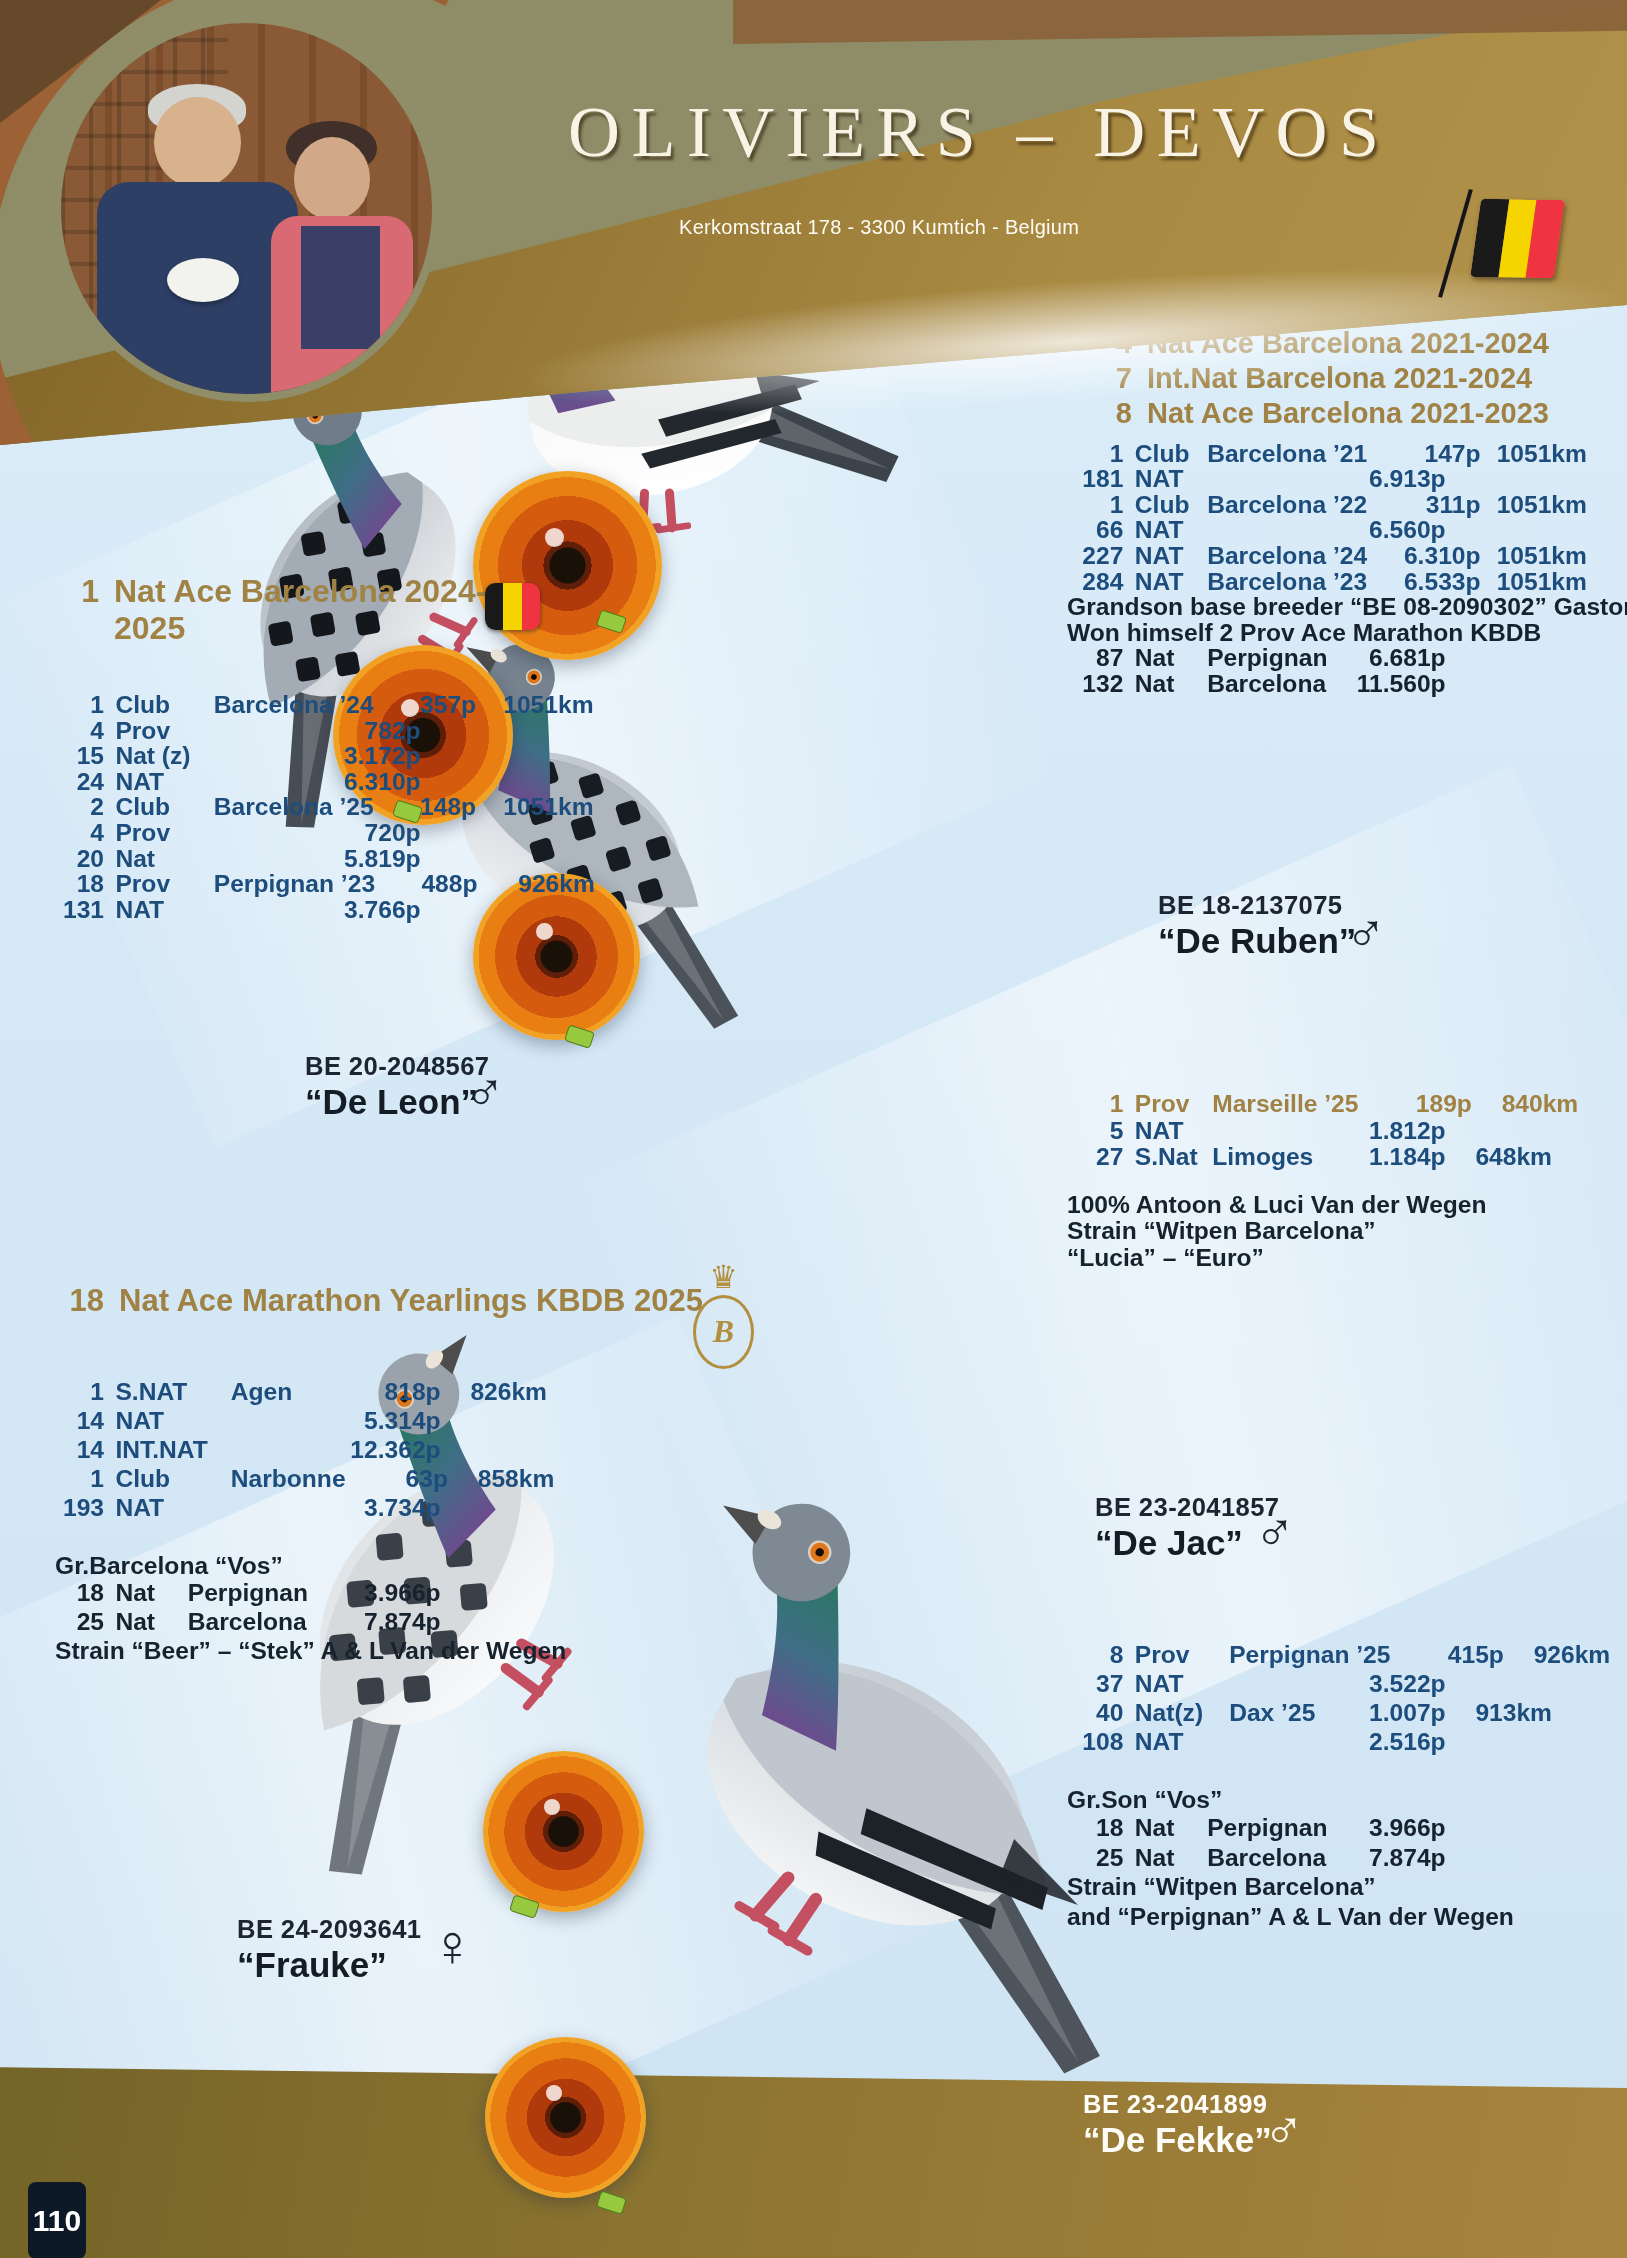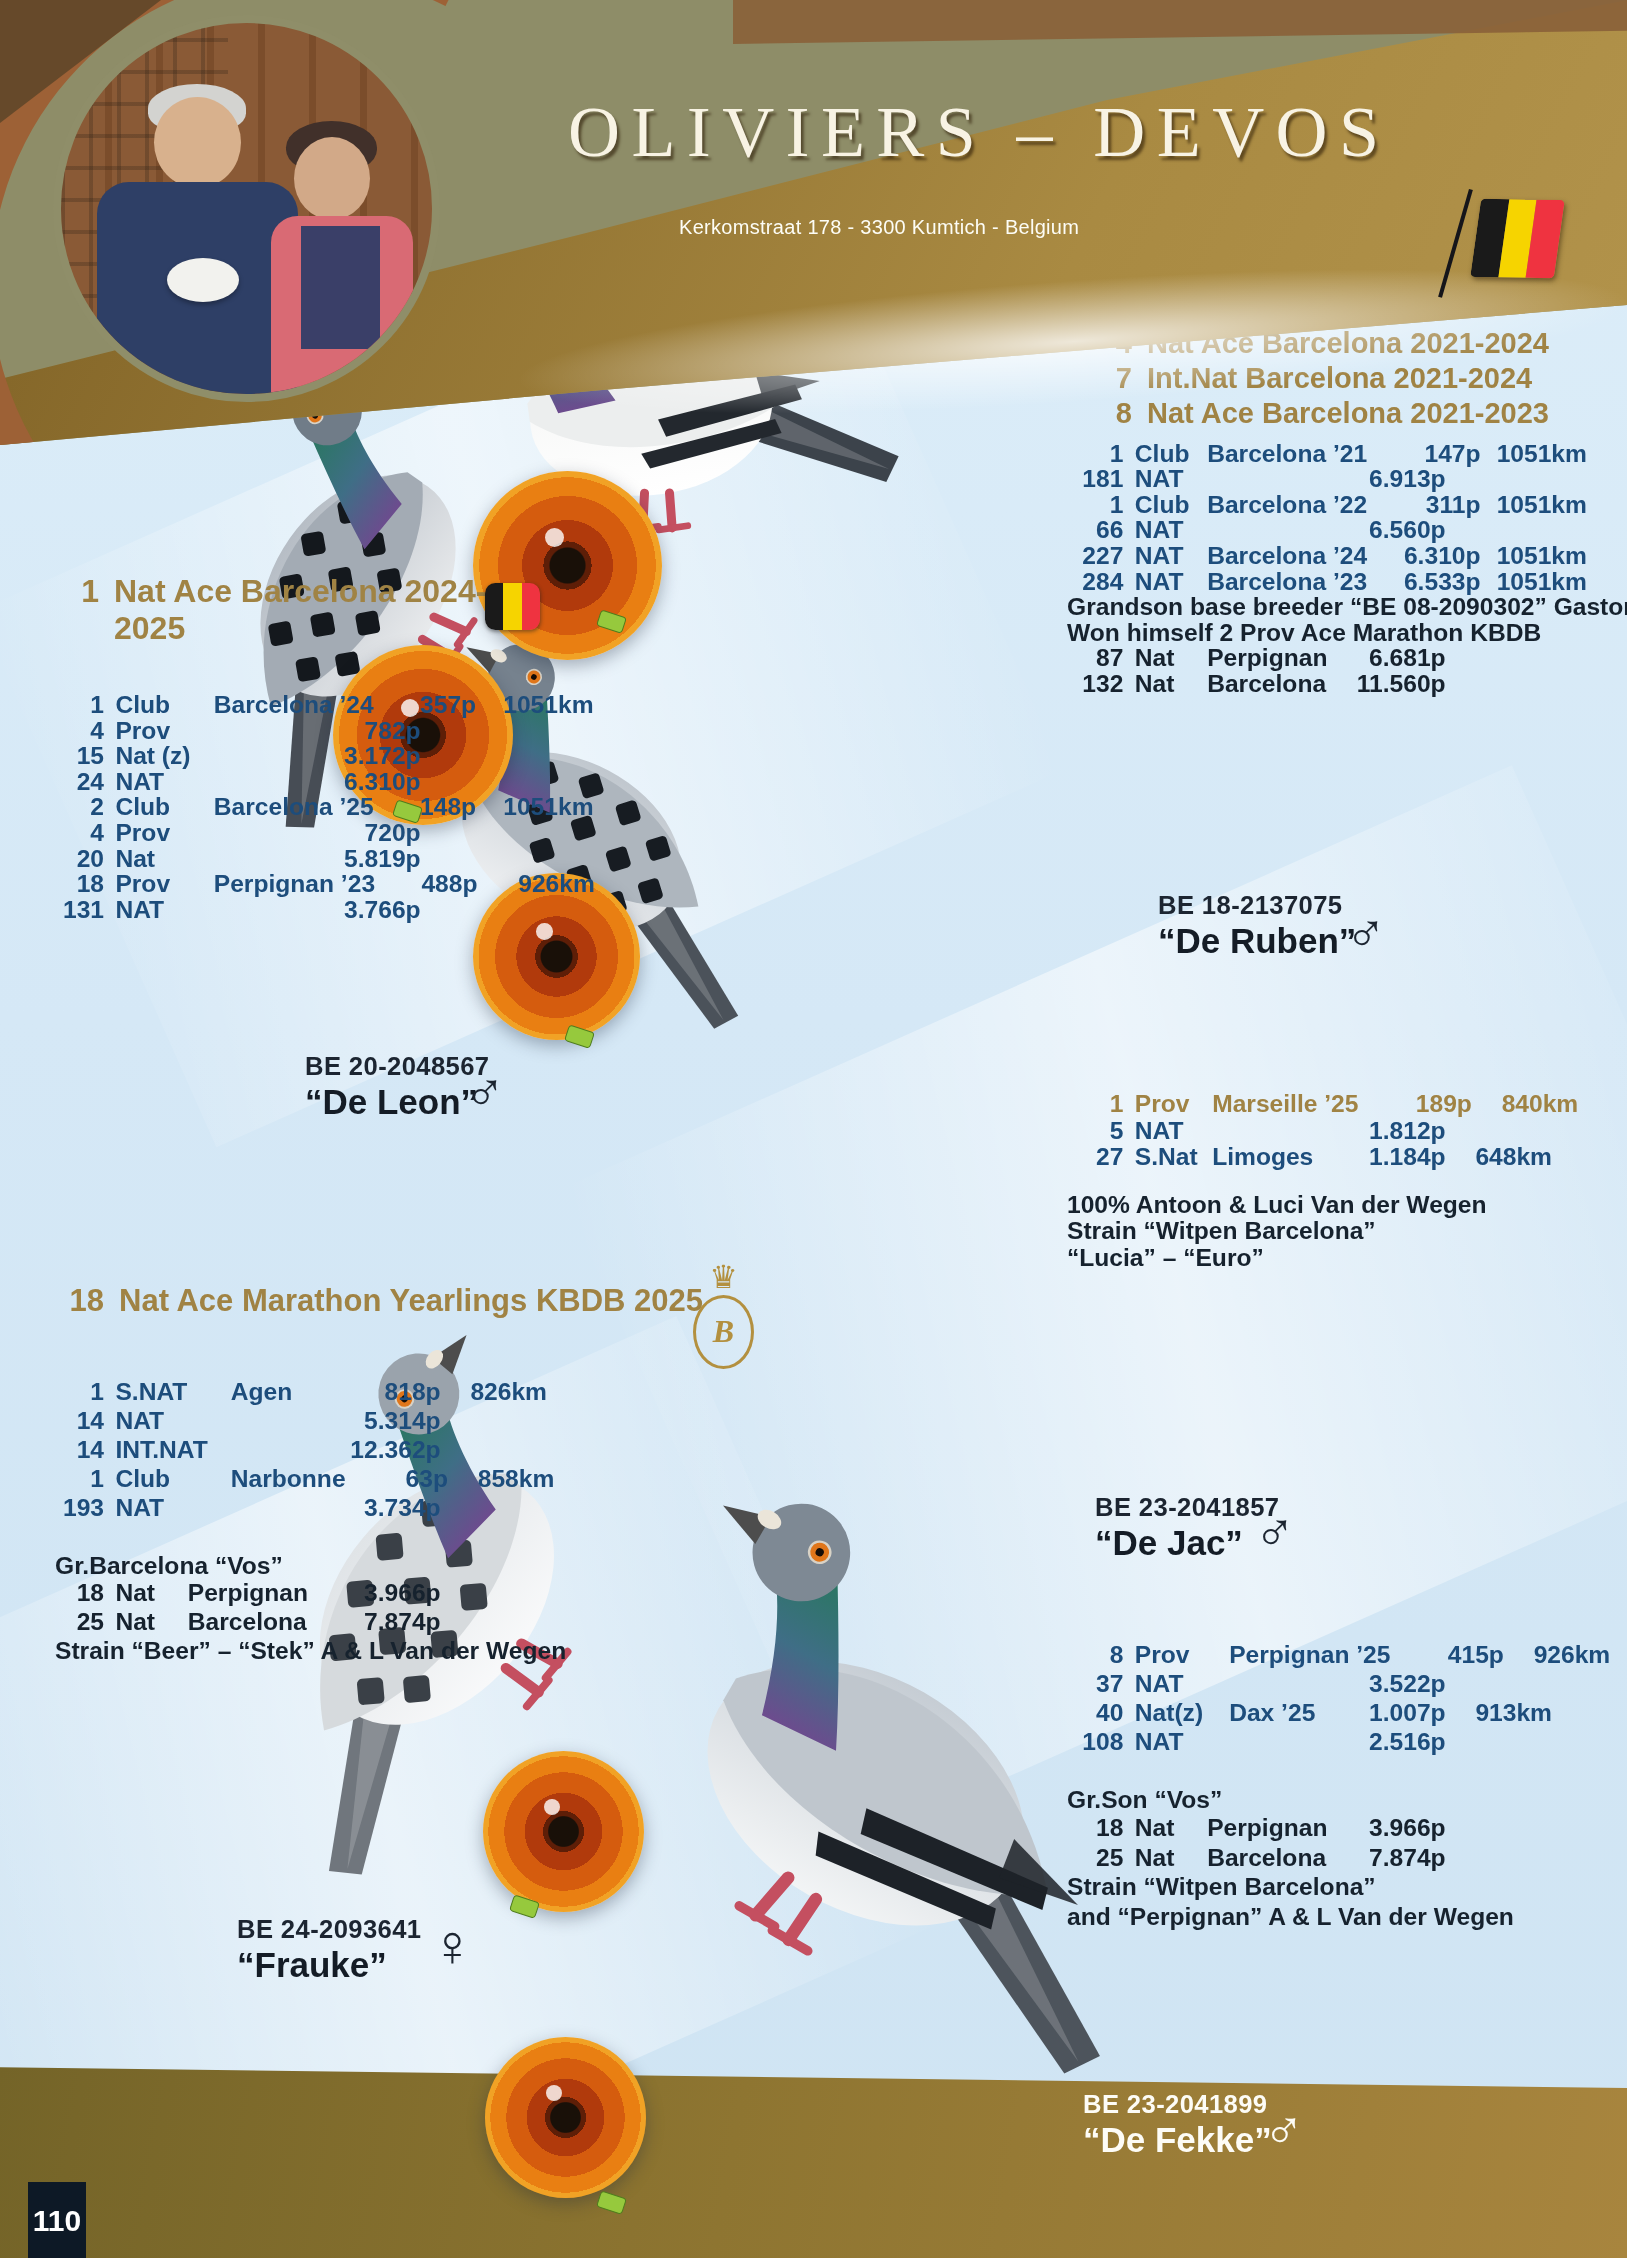--- a/index.html
+++ b/index.html
@@ -81,21 +81,21 @@
   .eye{position:absolute;z-index:3;border-radius:50%;
        background:radial-gradient(circle,#191008 0 13%,#5e1e07 14% 18%,#b13a0c 18% 34%,#d55c0e 34% 52%,#e97f12 52% 66%,#f1a225 66% 74%,#b98a4e 74% 79%,#efe8d8 79% 92%,#d6d0c0 92% 100%);
        box-shadow:0 5.7px 17px rgba(30,40,60,.35);}
   .eye::after{content:"";position:absolute;left:38%;top:30%;width:10%;height:10%;border-radius:50%;background:rgba(255,255,255,.8);}
   .gband{position:absolute;z-index:3;width:24.6px;height:15px;background:#96c93d;border:1.9px solid #4f7d1d;border-radius:3.8px;transform:rotate(18deg);}
   
   #gold-band{position:absolute;left:0;top:2054px;width:1628px;height:205px;z-index:1;
        background:linear-gradient(100deg,#746428 0%,#8e7531 45%,#a8853e 100%);
        clip-path:polygon(0 13.2px,100% 34px,100% 100%,0 100%);}
   #page-no{position:absolute;left:28px;top:2182px;width:58px;height:77px;background:#0d1926;z-index:9;
-       display:flex;align-items:center;justify-content:center;color:#fff;font-size:30px;font-weight:bold;}
+       display:flex;align-items:center;justify-content:center;color:#fff;font-size:30px;font-weight:bold;border-radius:8px;}
 </style>
 </head>
 <body>
 
 <div id="page">
 
   <div class="streak" style="left:57px;top:397px;width:927px;height:587px;"></div>
   <div class="streak" style="left:662px;top:946px;width:1041px;height:719px;"></div>
   <div class="streak" style="left:-76px;top:1476px;width:927px;height:662px;"></div>
 

